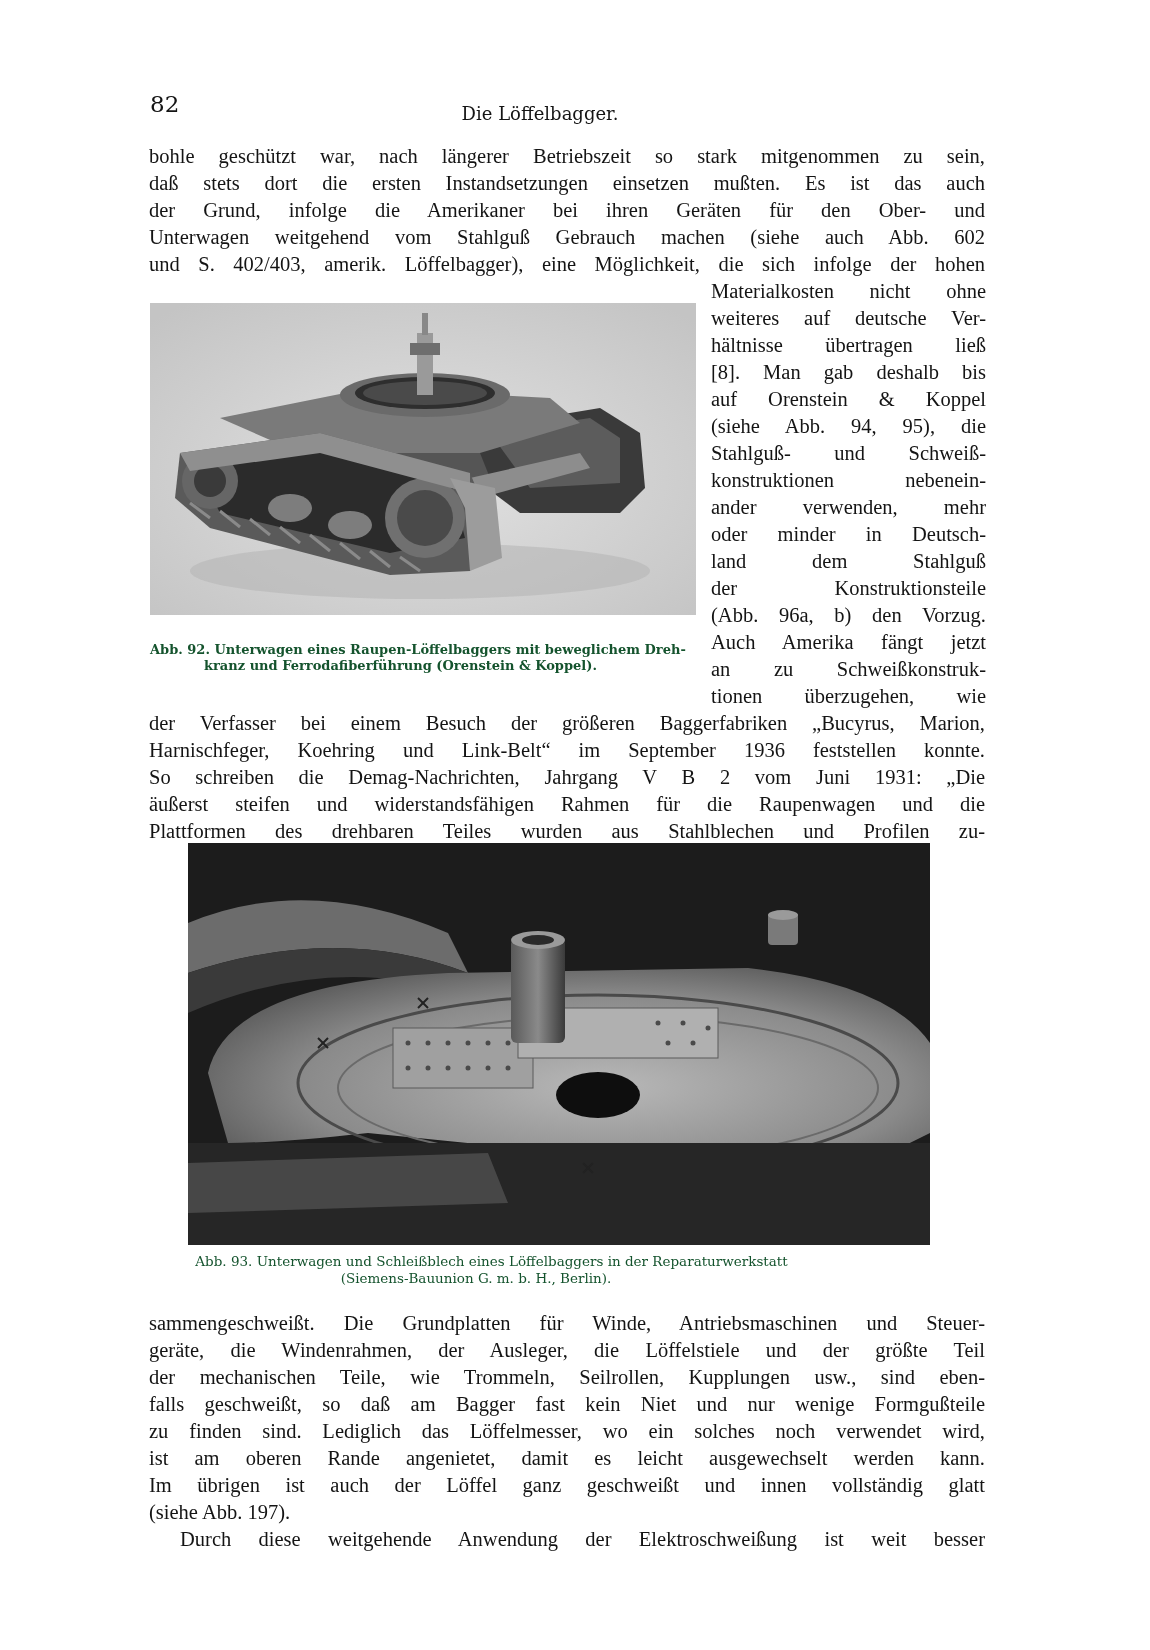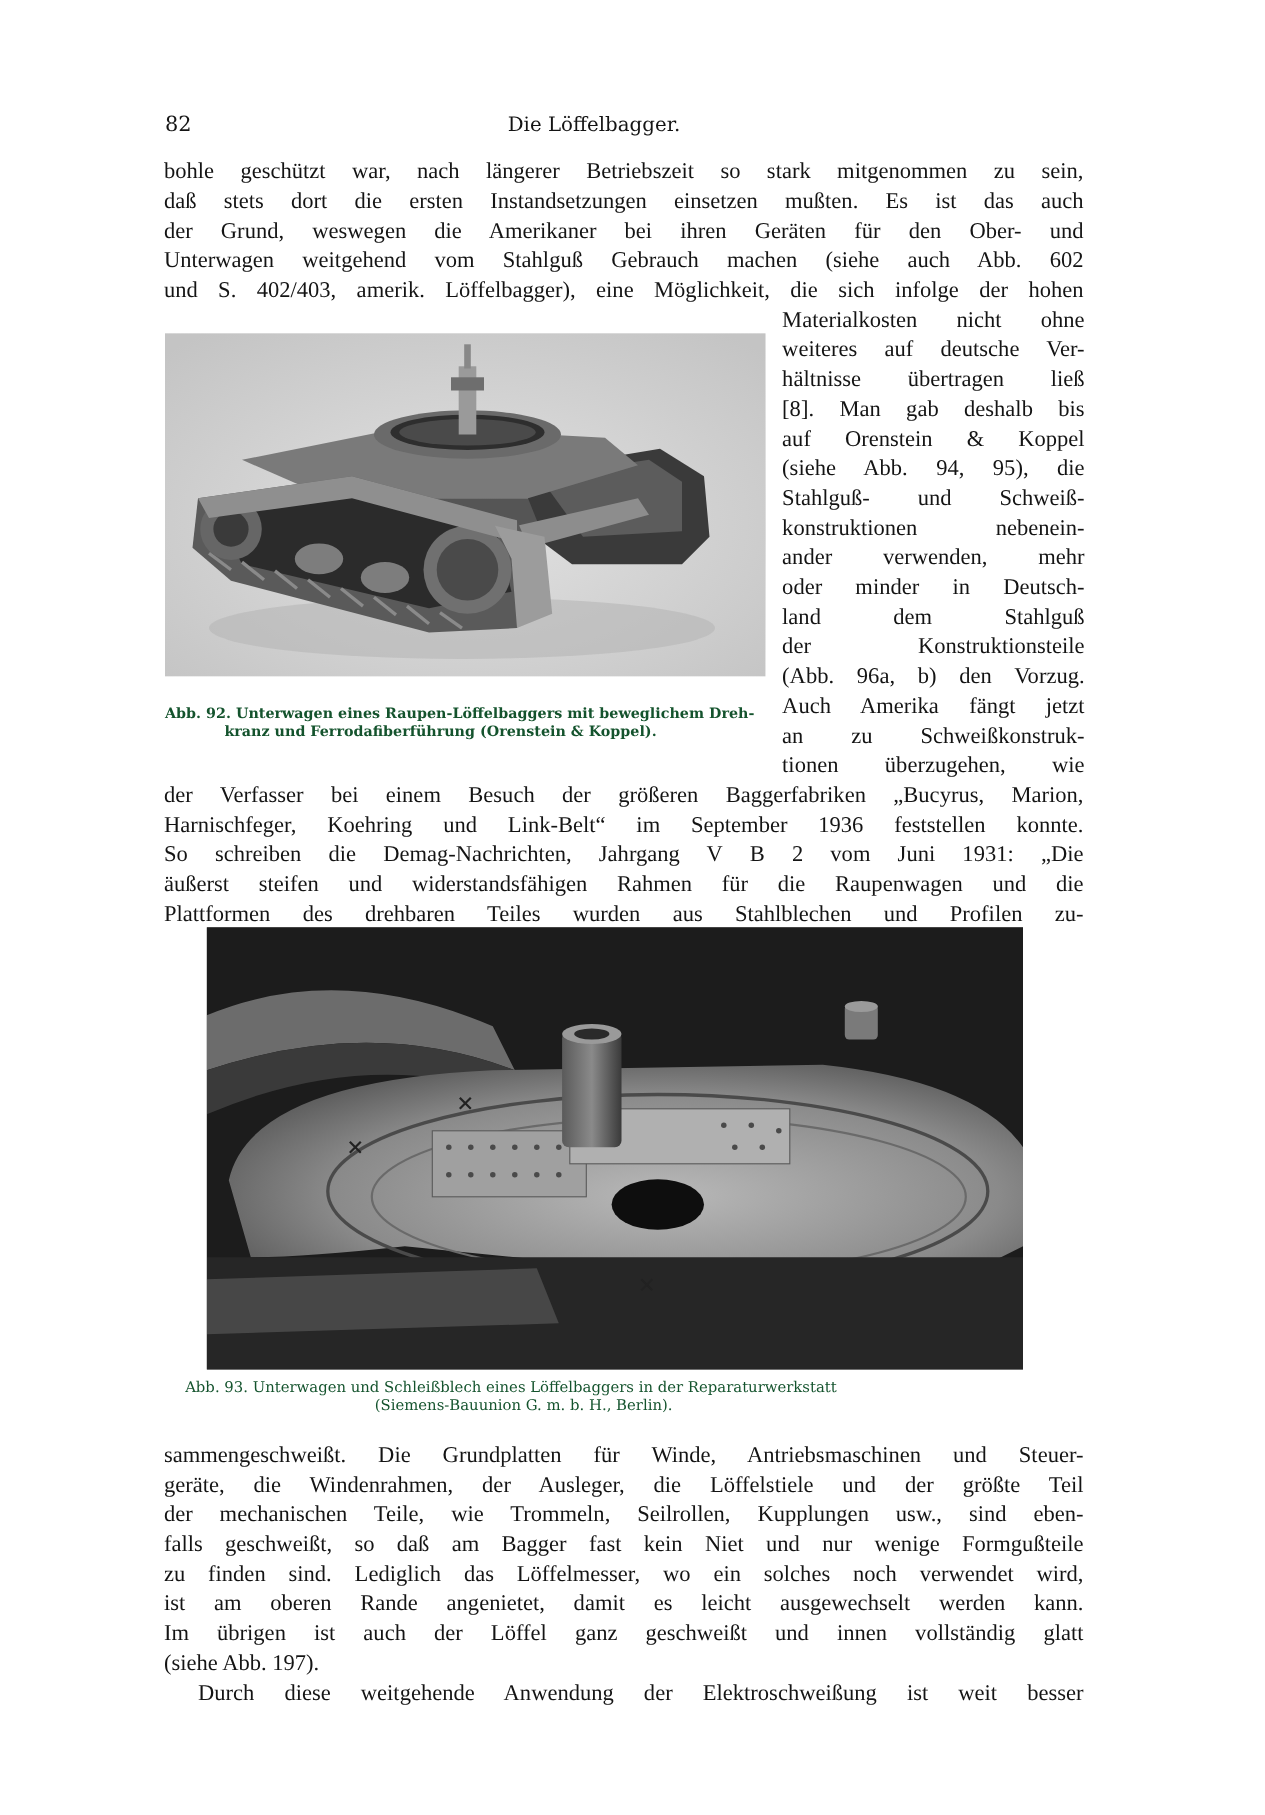--- a/index.html
+++ b/index.html
@@ -1,54 +1,54 @@
 <!DOCTYPE html>
 <html><head>
 <meta charset="utf-8">
 <style>
   html, body { margin: 0; padding: 0; }
   body {
     width: 1150px; height: 1650px; background: #ffffff; position: relative;
     font-family: "DejaVu Serif", "Liberation Serif", serif; color: #141414; overflow: hidden;
   }
-  .page-num { position: absolute; left: 150px; top: 102px; font-size: 19px; }
+  .page-num { position: absolute; left: 150px; top: 91px; font-size: 23px; }
   .running-head { position: absolute; left: 0; width: 1060px; top: 103px; text-align: center; font-size: 18px; padding-left: 20px; box-sizing: border-box; }
   .line {
     position: absolute; white-space: nowrap; font-size: 20.5px; line-height: 27px;
     font-family: "Liberation Serif", "DejaVu Serif", serif;
   }
   .just { text-align: justify; text-align-last: justify; }
   .full { left: 149px; width: 836px; }
   .right { left: 711px; width: 275px; }
   .indent { left: 180px; width: 805px; }
   .fig {
     position: absolute; overflow: hidden;
   }
   .fig92 { left: 150px; top: 303px; width: 546px; height: 312px; background: linear-gradient(180deg,#d9d9d9 0%,#cfcfcf 60%,#e4e4e4 100%); }
   .fig93 { left: 188px; top: 843px; width: 742px; height: 402px; background: #1a1a1a; }
   .caption {
     position: absolute; font-size: 13px; line-height: 16px; font-weight: bold;
     font-family: "DejaVu Serif", serif; white-space: nowrap; color: #14532d;
   }
   .cap92a { left: 150px; top: 642px; }
   .cap92b { left: 192px; top: 658px; margin-left: 12px; }
-  .cap93a { left: 0; width: 929px; text-align: center; top: 1253px; font-weight: normal; font-size: 13.5px; }
+  .cap93a { left: 0; width: 929px; text-align: center; top: 1253px; font-weight: normal; font-size: 13.5px; padding-left: 27px; }
   .cap93b { left: 0; width: 952px; text-align: center; top: 1270px; font-weight: normal; font-size: 13.5px; }
   svg { display: block; }
 </style>
 </head>
 <body>
 
 <div class="page-num">82</div>
 <div class="running-head">Die Löffelbagger.</div>
 
 <div>
   <div class="line full just" style="top:143px">bohle geschützt war, nach längerer Betriebszeit so stark mitgenommen zu sein,</div>
   <div class="line full just" style="top:170px">daß stets dort die ersten Instandsetzungen einsetzen mußten. Es ist das auch</div>
-  <div class="line full just" style="top:197px">der Grund, weswegen die Amerikaner bei ihren Geräten für den Ober- und</div>
+  <div class="line full just" style="top:197px">der Grund, infolge die Amerikaner bei ihren Geräten für den Ober- und</div>
   <div class="line full just" style="top:224px">Unterwagen weitgehend vom Stahlguß Gebrauch machen (siehe auch Abb. 602</div>
   <div class="line full just" style="top:251px">und S. 402/403, amerik. Löffelbagger), eine Möglichkeit, die sich infolge der hohen</div>
 </div>
 
 <div>
   <div class="line right just" style="top:278px">Materialkosten nicht ohne</div>
   <div class="line right just" style="top:305px">weiteres auf deutsche Ver-</div>
   <div class="line right just" style="top:332px">hältnisse übertragen ließ</div>
   <div class="line right just" style="top:359px">[8]. Man gab deshalb bis</div>
   <div class="line right just" style="top:386px">auf Orenstein &amp; Koppel</div>

